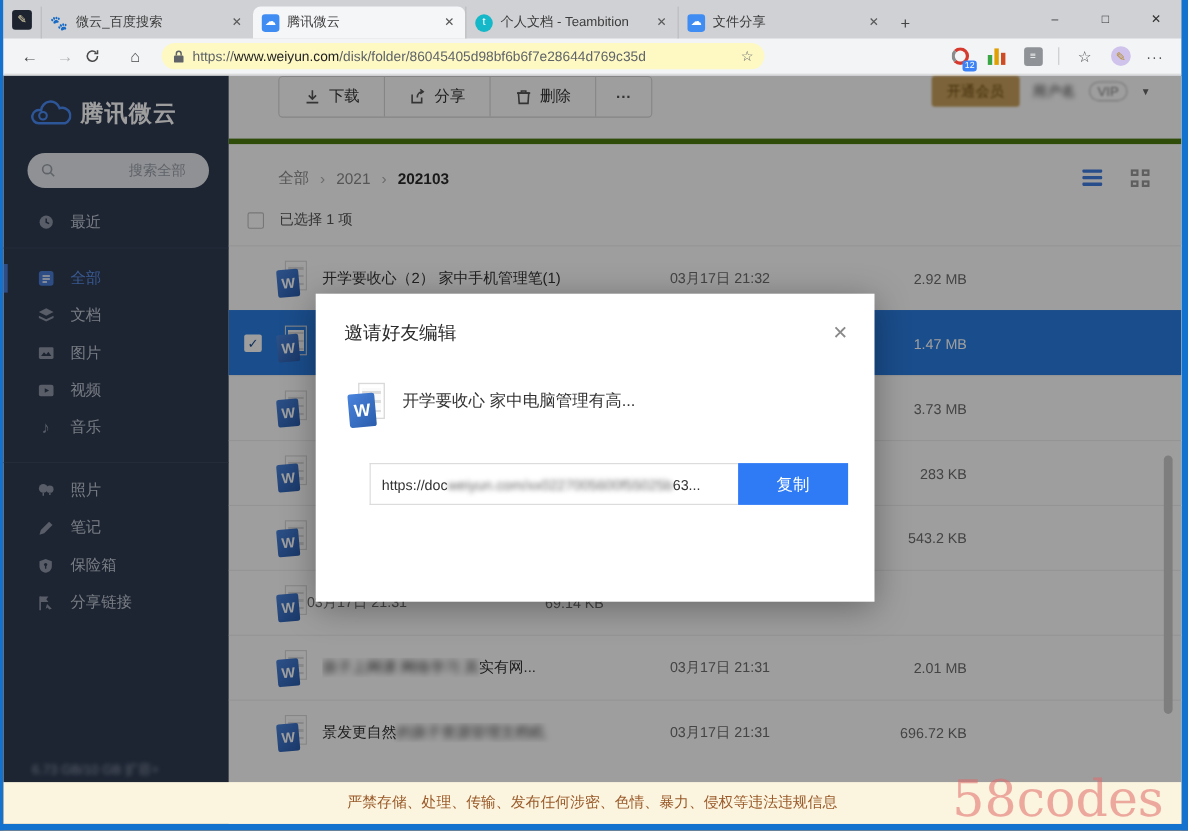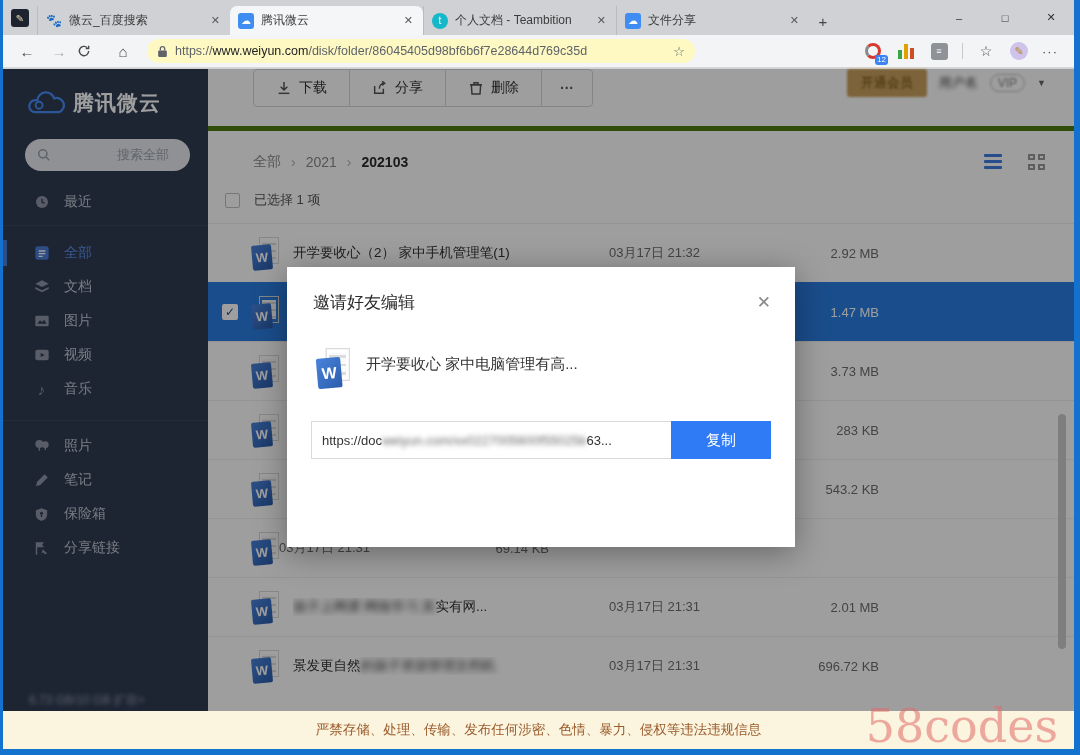--- a/index.html
+++ b/index.html
@@ -122,21 +122,21 @@
   
   .modal { position:absolute; left:284px; top:198px; width:508px; height:280px; background:#fff; z-index:60;
     box-shadow:0 6px 30px rgba(0,0,0,0.35); }
   .m-head { display:flex; align-items:center; padding:24px 24px 0 26px; }
   .m-title { font-size:17px; color:#2b2b2b; }
   .m-close { margin-left:auto; font-size:17px; color:#8a8a8a; }
   .m-file { display:flex; align-items:center; gap:16px; margin:34px 0 0 30px; }
   .m-fname { font-size:15px; color:#333; margin-left:6px;}
   .m-linkrow { display:flex; margin:40px 24px 0 24px; }
   .m-link { flex:1; height:38px; border:1px solid #d9d9d9; border-right:none; display:flex; align-items:center;
-    padding:0 10px; font-size:13px; color:#333; white-space:nowrap; overflow:hidden; }
+    padding:0 10px; font-size:13px; color:#333; white-space:nowrap; overflow:hidden;margin-left:25px; }
   .m-link .mid { filter:blur(2.6px); color:#666; }
   .m-copy { width:100px; height:38px; background:#2f7bf5; color:#fff; font-size:15px; border:none;
     display:flex; align-items:center; justify-content:center; font-family:inherit; }
 
   
   .banner { position:absolute; left:0; right:0; bottom:0; height:38px; background:#fbf4de; z-index:70;
     display:flex; align-items:center; justify-content:center; font-size:13.5px; color:#9a5a2a; }
   .watermark { position:absolute; right:16px; bottom:0px; z-index:80; font-family:"DejaVu Serif","Liberation Serif",serif;
     font-size:46px; color:rgba(226,106,106,0.55); line-height:1; }
   svg { display:block; }

